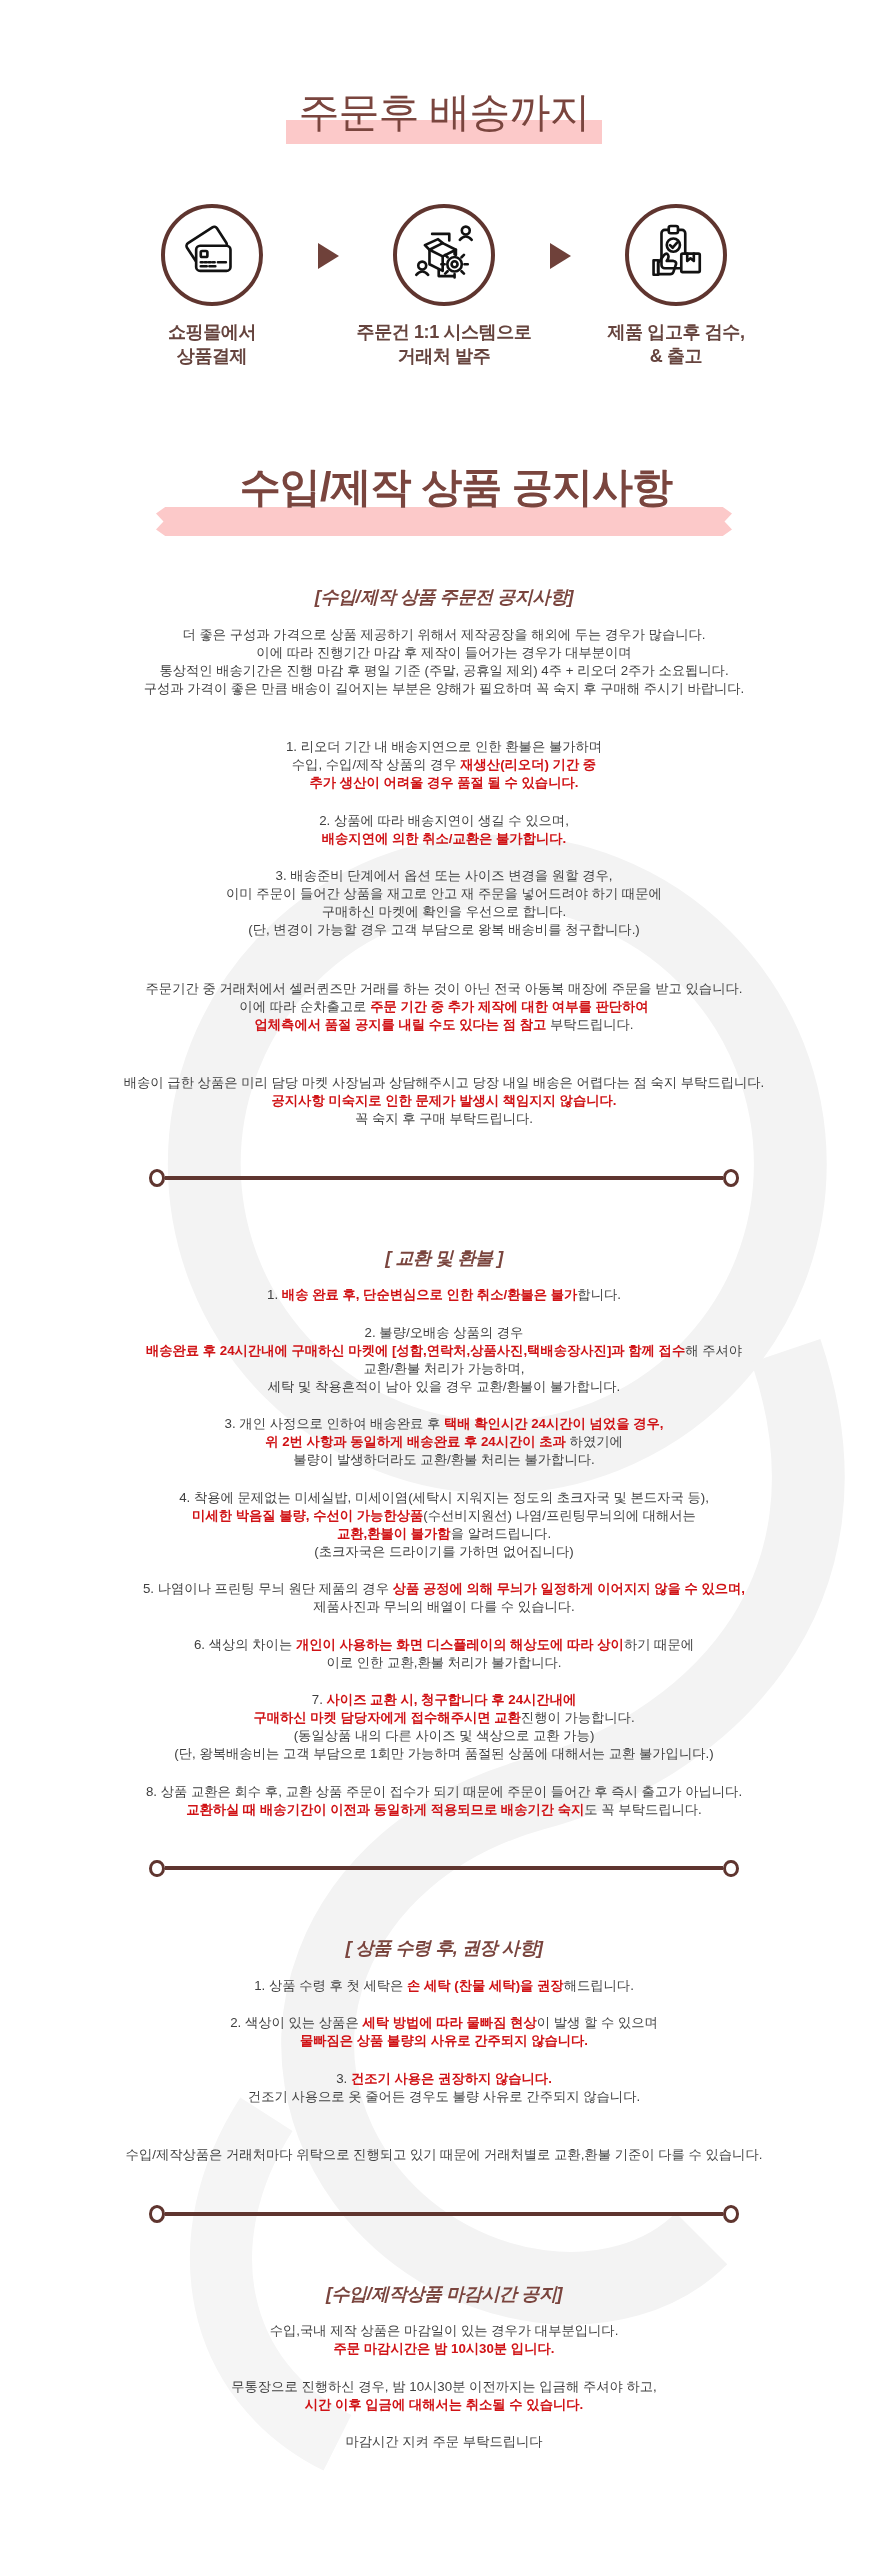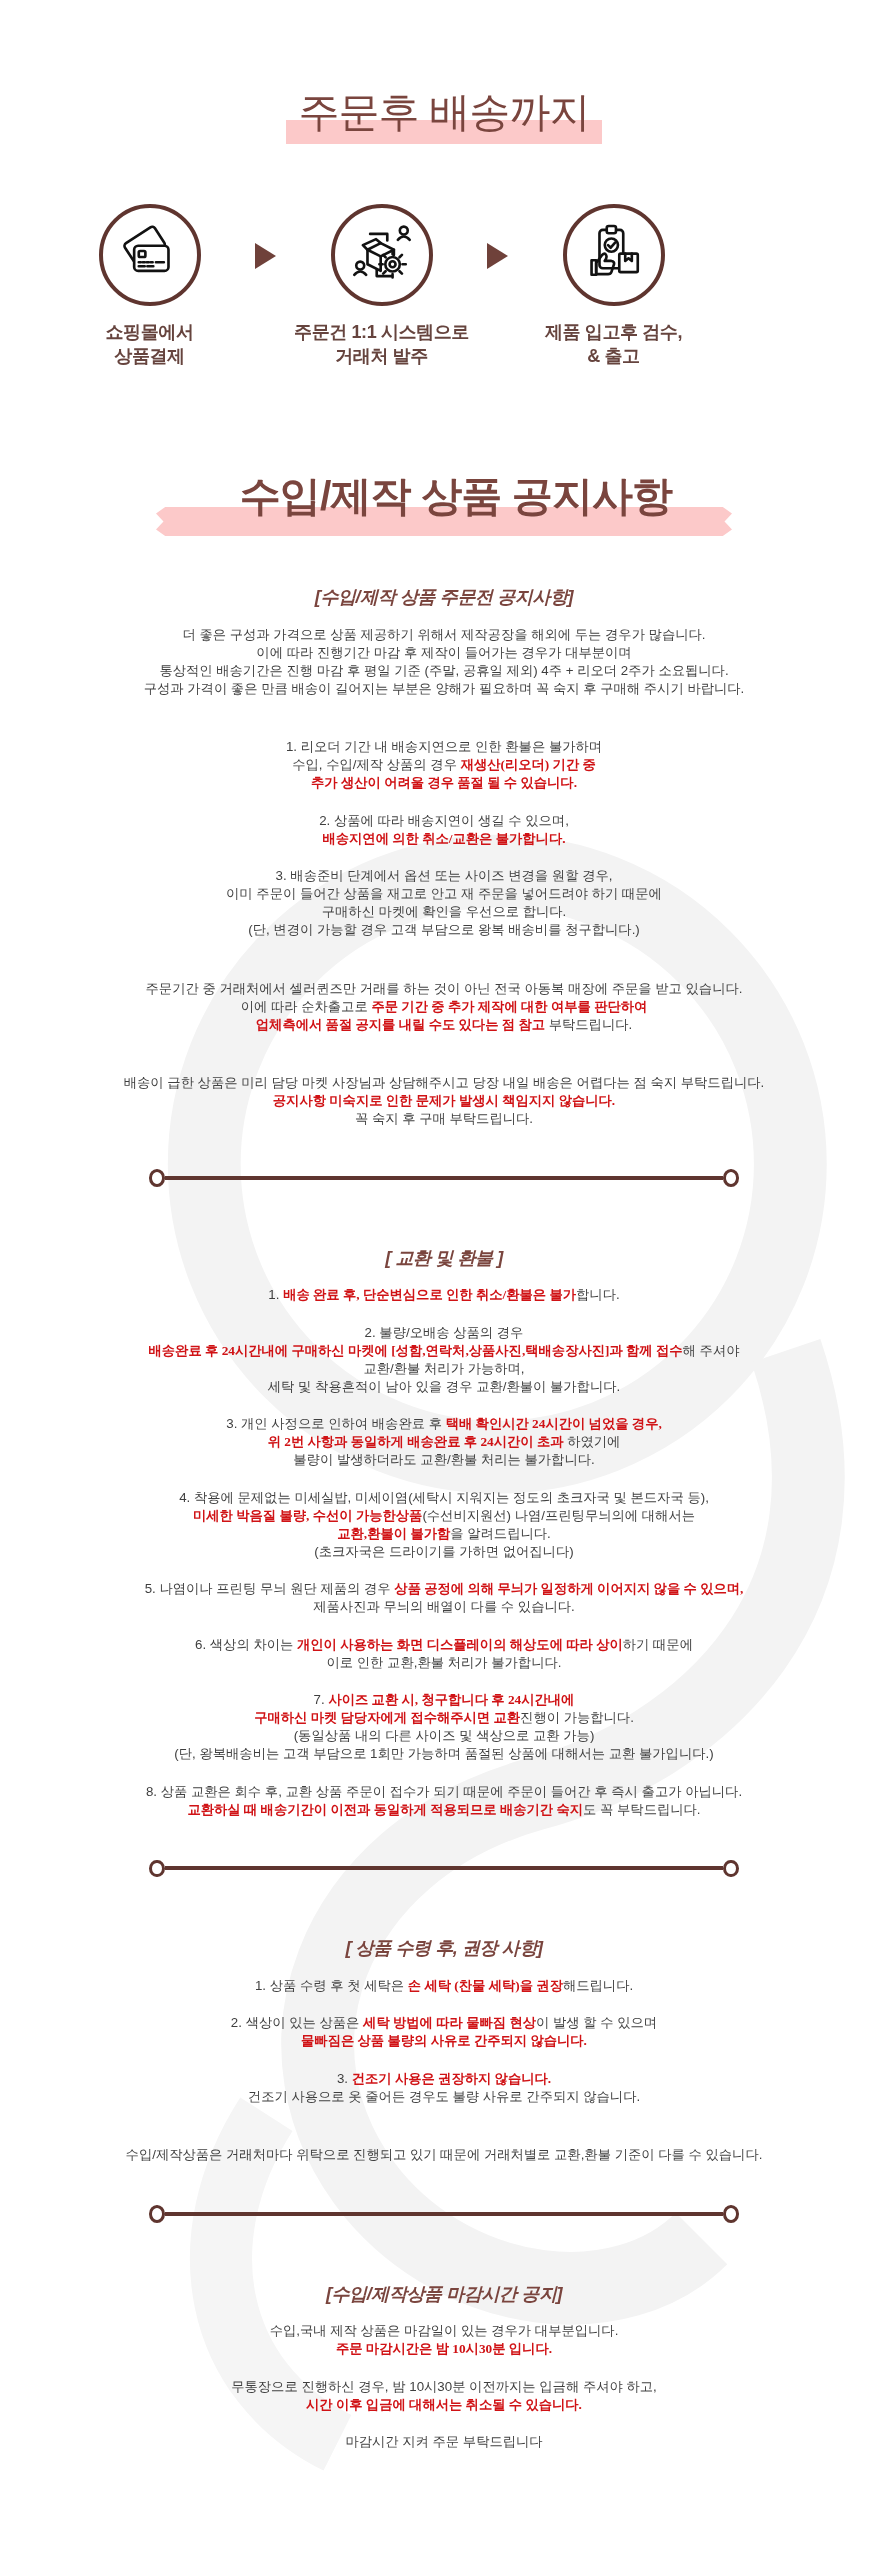--- a/index.html
+++ b/index.html
@@ -8,45 +8,45 @@
     font-family:"Liberation Sans","DejaVu Sans",sans-serif;color:#3f3f3f;
   }
   .watermark{position:absolute;left:0;top:782px;width:888px;height:1741px;z-index:0;pointer-events:none;}
   .content{position:relative;z-index:1;}
 
   
   .title1{margin:85px 0 0;text-align:center;font-size:41px;font-weight:400;color:#7a453e;letter-spacing:-0.9px;}
   .title1 .hl{background:linear-gradient(180deg,rgba(252,201,201,0) 57%,#fcc9c9 57%);padding:0 12.4px 9px;}
 
   
-  .process{margin-top:64px;display:flex;align-items:flex-start;padding-left:44px;}
+  .process{margin-top:64px;display:flex;justify-content:center;align-items:flex-start;}
   .step{width:211px;display:flex;flex-direction:column;align-items:center;}
   .circle{width:94px;height:94px;border:4.4px solid #5f352f;border-radius:50%;
           display:flex;align-items:center;justify-content:center;background:#fff;}
   .circle svg{width:66px;height:66px;stroke:#121212;fill:none;stroke-width:4;
               stroke-linecap:round;stroke-linejoin:round;}
   .step-label{margin-top:14px;text-align:center;font-size:18px;font-weight:700;color:#66443e;
               line-height:24px;letter-spacing:-0.4px;}
   .step-label span{display:block;}
   .arrow{width:0;height:0;border-left:21px solid #6f413a;border-top:13.3px solid transparent;
          border-bottom:13.3px solid transparent;margin-top:39px;}
 
   
-  .banner{position:relative;margin-top:92px;height:76px;display:flex;align-items:center;justify-content:center;padding-left:24px;}
+  .banner{position:relative;margin-top:92px;height:76px;display:flex;align-items:flex-start;justify-content:center;padding-left:24px;}
   .tape{position:absolute;left:50%;transform:translateX(-50%);bottom:0;width:576px;height:29px;background:#fcc9c9;
         clip-path:polygon(1.6% 0,98.4% 0,100% 22%,98.7% 50%,100% 78%,98.4% 100%,1.6% 100%,0 78%,1.3% 50%,0 22%);}
   .banner-text{position:relative;font-size:41px;font-weight:800;color:#7a453e;letter-spacing:-0.9px;padding-bottom:3.6px;}
 
   
   #notice{margin-top:52px;text-align:center;font-size:13.3px;line-height:18px;}
   .sec-heading{font-size:18px;font-weight:700;color:#7a453e;margin:0 0 19.5px;letter-spacing:-0.4px;font-style:italic;}
   p.block{margin:0 0 19.5px;}
   p.block.sp-lg{padding-top:21px;}
   .line{display:block;}
-  .red{color:#d01215;font-weight:700;font-family:Liberation Serif, serif;}
+  .red{color:#d01215;font-weight:700;}
 
   .divider{display:flex;align-items:center;justify-content:center;width:590px;margin:41px auto 62px;}
   .ring{width:9.8px;height:11.5px;border:3.6px solid #5f352f;border-radius:50%;flex:none;background:#fff;}
   .rule{flex:1;height:3.6px;background:#5f352f;}
 </style>
 </head>
 <body>
 
 <svg class="watermark" viewBox="0 0 1000 1960" xmlns="http://www.w3.org/2000/svg">
   <circle cx="560" cy="430" r="330" stroke="#f3f3f3" stroke-width="82" fill="none"></circle>

